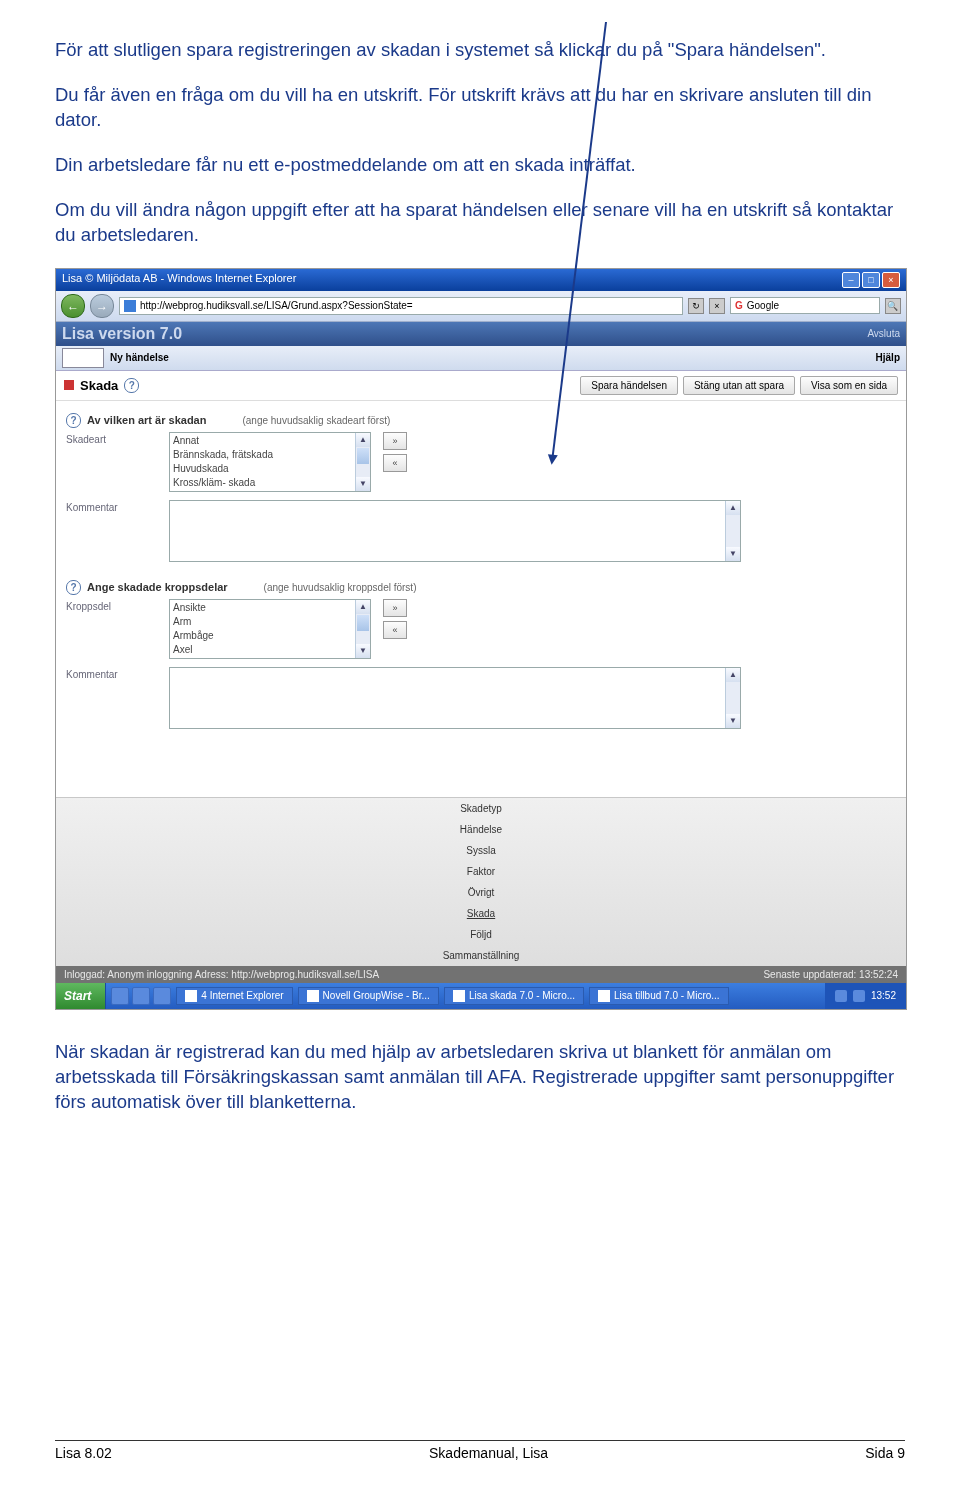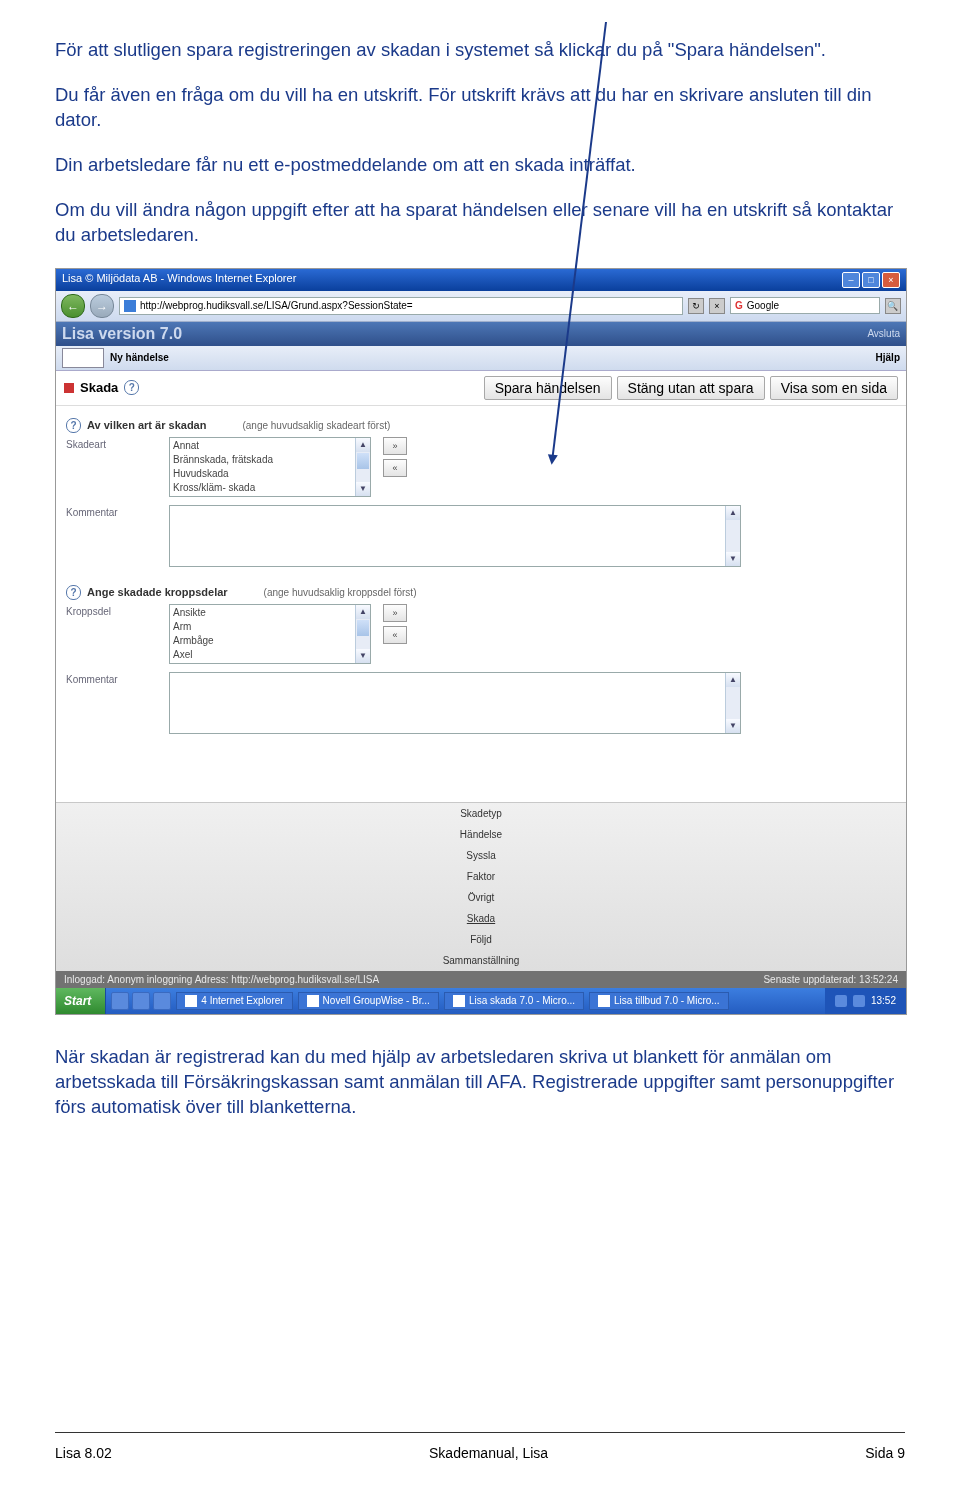--- a/index.html
+++ b/index.html
@@ -91,21 +91,21 @@
   .app-sub .pic{width:40px;height:18px;background:#fff;border:1px solid #889;}
 
   .title-row{
     display:flex;align-items:center;justify-content:space-between;
     padding:5px 8px;border-bottom:1px solid #ddd;
   }
   .title-row .t{display:flex;align-items:center;gap:6px;font-weight:bold;font-size:13px;}
   .sq{width:10px;height:10px;background:#c33;}
   .help-q{width:13px;height:13px;border-radius:7px;border:1px solid #57a;color:#57a;font-size:10px;font-weight:bold;display:flex;align-items:center;justify-content:center;}
   .action-btns{display:flex;gap:5px;}
-  .abtn{font-size:14px;padding:3px 10px;background:linear-gradient(#fdfdfd,#e4e4e4);border:1px solid #a8a8a8;border-radius:2px;}
+  .abtn{font-size:10px;padding:3px 10px;background:linear-gradient(#fdfdfd,#e4e4e4);border:1px solid #a8a8a8;border-radius:2px;}
 
   .form-area{padding:6px 10px 10px;font-size:10px;color:#444;}
   .q-row{display:flex;align-items:center;gap:6px;font-weight:bold;font-size:11px;color:#333;margin:6px 0 4px;}
   .hint{font-weight:normal;font-size:10px;color:#666;margin-left:30px;}
   .field-row{display:flex;align-items:flex-start;gap:8px;margin:2px 0 8px;}
   .lbl{width:95px;color:#667;padding-top:2px;}
   .listbox{border:1px solid #9aa;width:200px;height:58px;overflow:hidden;background:#fff;position:relative;}
   .listbox .items{font-size:10px;line-height:14px;padding:1px 3px;}
   .scroll{position:absolute;right:0;top:0;bottom:0;width:14px;background:#e7ecf6;border-left:1px solid #bcd;}
   .scroll .arr{height:14px;background:linear-gradient(#f8faff,#d6e0f0);display:flex;align-items:center;justify-content:center;font-size:8px;color:#446;}
@@ -132,21 +132,21 @@
   .tray .i{width:16px;height:16px;background:#5a8add;border:1px solid #3a6ac0;border-radius:2px;}
   .task{margin-left:5px;background:#3b74d5;border:1px solid #2a5bb0;border-radius:0;padding:2px 8px;display:flex;align-items:center;gap:4px;max-width:140px;overflow:hidden;white-space:nowrap;}
   .task .ti{width:12px;height:12px;background:#fff;}
   .clock{margin-left:auto;background:#1e54b8;padding:0 10px;height:100%;display:flex;align-items:center;gap:6px;}
   .clock .ci{width:12px;height:12px;background:#5a8add;border-radius:2px;}
 
   .footer{
     position:absolute;
     bottom:35px;left:55px;right:55px;
     border-top:1px solid #333;
-    padding-top:12px;
+    padding-top:4px;
     font-size:14px;
     display:flex;justify-content:space-between;
     color:#000;
   }
 </style>
 </head>
 <body>
 
 <div class="page">
   <div class="arrow-line"></div>

